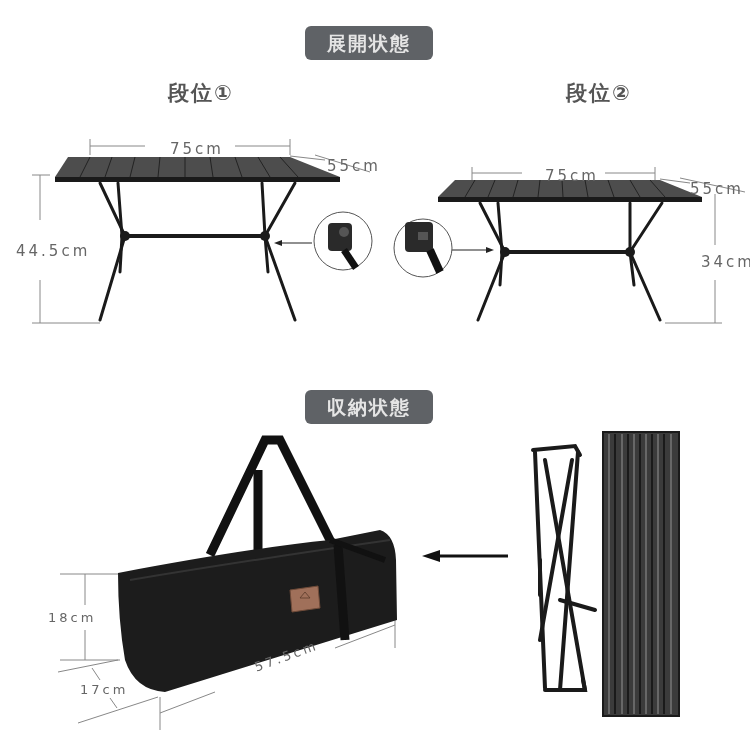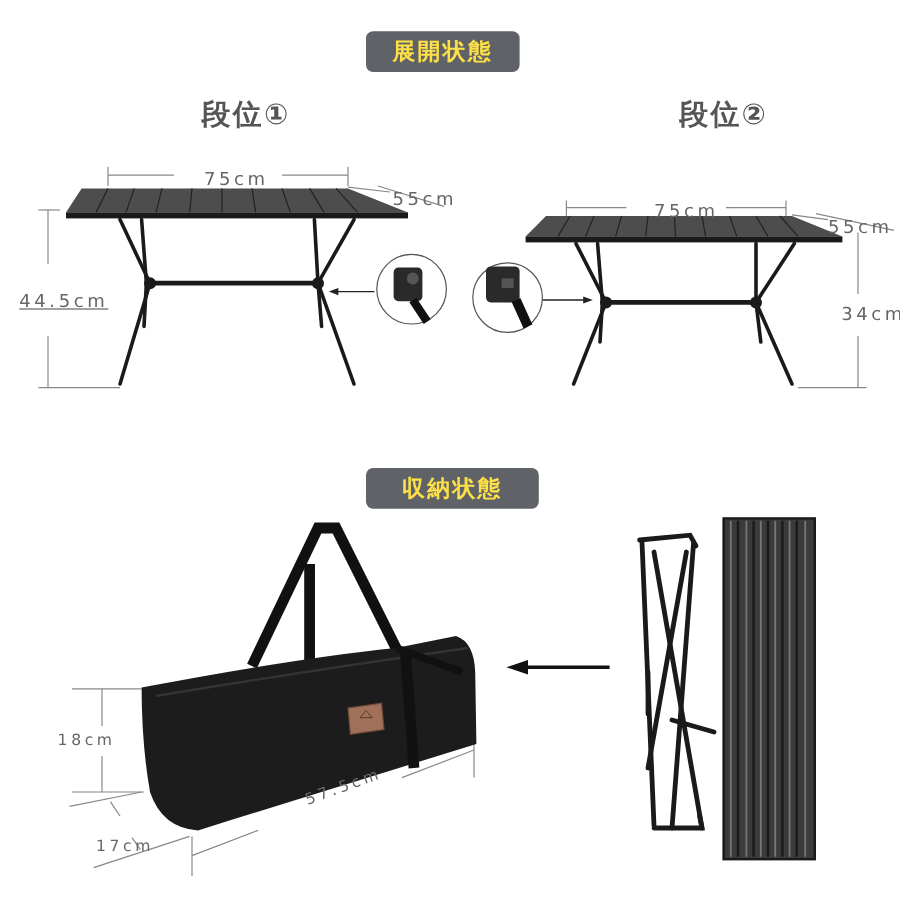--- a/index.html
+++ b/index.html
@@ -1,23 +1,23 @@
 <!DOCTYPE html>
 <html><head>
 <meta charset="utf-8">
 <style>
   * { box-sizing: border-box; margin: 0; padding: 0; }
   html, body { width: 750px; height: 750px; background: #ffffff; overflow: hidden; }
   body { position: relative; font-family: "DejaVu Sans", sans-serif; }
   .section-badge {
-    position: absolute; background: #5f6266; color: #fde047; border-radius: 6px;
+    position: absolute; background: #5f6266; color: #e5e5e5; border-radius: 6px;
     font-weight: bold; font-size: 19px; letter-spacing: 2px; text-align: center;
     line-height: 34px; height: 34px;
   }
-  .level-title { position: absolute; color: #555; font-size: 24px; font-weight: bold; letter-spacing: 2px; }
+  .level-title { position: absolute; color: #555; font-size: 21px; font-weight: bold; letter-spacing: 2px; }
   .dim { position: absolute; color: #666; font-size: 15px; letter-spacing: 3px; font-family: "DejaVu Sans", sans-serif; white-space: nowrap; }
   .dim-lg { font-size: 13px; letter-spacing: 3px; }
   svg { position: absolute; overflow: visible; }
 </style>
 </head>
 <body>
 
 <div class="section-badge" style="left:305px; top:26px; width:128px;">展開状態</div>
 
 <div class="level-title" style="left:168px; top:79px;">段位①</div>
@@ -68,21 +68,21 @@
 
   <line x1="312" y1="243" x2="278" y2="243" stroke="#222" stroke-width="1.2"></line>
   <polygon points="274,243 282,240 282,246" fill="#222"></polygon>
   <circle cx="343" cy="241" r="29" fill="#fff" stroke="#555" stroke-width="1"></circle>
   <rect x="328" y="223" width="24" height="28" rx="4" fill="#2a2a2a"></rect>
   <circle cx="344" cy="232" r="5" fill="#555"></circle>
   <line x1="344" y1="250" x2="356" y2="268" stroke="#111" stroke-width="7"></line>
 </svg>
 <div class="dim" style="left:170px; top:140px;">75cm</div>
 <div class="dim" style="left:327px; top:157px;">55cm</div>
-<div class="dim" style="left:16px; top:242px;text-decoration:underline;">44.5cm</div>
+<div class="dim" style="left:16px; top:242px;">44.5cm</div>
 
 <svg width="750" height="750" style="left:0;top:0;">
   <g stroke="#888" stroke-width="1" fill="none">
     <line x1="472" y1="167" x2="472" y2="182"></line>
     <line x1="472" y1="173" x2="522" y2="173"></line>
     <line x1="605" y1="173" x2="655" y2="173"></line>
     <line x1="655" y1="167" x2="655" y2="182"></line>
     <line x1="660" y1="179" x2="690" y2="183"></line>
     <line x1="680" y1="178" x2="745" y2="192"></line>
     <line x1="715" y1="194" x2="715" y2="245"></line>
@@ -119,21 +119,21 @@
   <polygon points="494,250 486,247 486,253" fill="#222"></polygon>
   <circle cx="423" cy="248" r="29" fill="#fff" stroke="#555" stroke-width="1"></circle>
   <rect x="405" y="222" width="28" height="30" rx="4" fill="#2a2a2a"></rect>
   <rect x="418" y="232" width="10" height="8" fill="#555"></rect>
   <line x1="430" y1="250" x2="440" y2="272" stroke="#111" stroke-width="8"></line>
 </svg>
 <div class="dim" style="left:545px; top:167px;">75cm</div>
 <div class="dim" style="left:690px; top:180px;">55cm</div>
 <div class="dim" style="left:690px; top:253px;margin-left:11px;">34cm</div>
 
-<div class="section-badge" style="left:305px; top:390px; width:144px;">収納状態</div>
+<div class="section-badge" style="left:305px; top:390px; width:128px;">収納状態</div>
 
 <svg width="750" height="750" style="left:0;top:0;">
   <g stroke="#888" stroke-width="1" fill="none">
     <line x1="60" y1="574" x2="118" y2="574"></line>
     <line x1="85" y1="574" x2="85" y2="605"></line>
     <line x1="85" y1="630" x2="85" y2="660"></line>
     <line x1="60" y1="660" x2="120" y2="660"></line>
     <line x1="58" y1="672" x2="118" y2="660"></line>
     <line x1="92" y1="668" x2="100" y2="680"></line>
     <line x1="110" y1="698" x2="117" y2="708"></line>
@@ -149,21 +149,21 @@
 
   <path d="M118 573 Q250 548 330 540 L380 530 Q395 535 396 560 L397 620 Q300 650 165 692 Q135 690 125 660 Q118 620 118 573 Z" fill="#1c1c1c"></path>
   <path d="M130 580 Q250 560 390 540" stroke="#333" stroke-width="2" fill="none"></path>
   <path d="M338 545 L345 640" stroke="#111" stroke-width="9" fill="none"></path>
   <path d="M330 540 L385 560" stroke="#111" stroke-width="6" fill="none"></path>
 
   <polygon points="290,590 318,586 320,608 292,612" fill="#a0705a" stroke="#6e4a38" stroke-width="1"></polygon>
   <polygon points="300,598 305,592 310,598" fill="none" stroke="#5a3a2a" stroke-width="0.8"></polygon>
 </svg>
 <div class="dim dim-lg" style="left:48px; top:610px;">18cm</div>
-<div class="dim dim-lg" style="left:80px; top:698px;">17cm</div>
+<div class="dim dim-lg" style="left:80px; top:682px;">17cm</div>
 <div class="dim dim-lg" style="left:255px; top:660px; transform:rotate(-20deg); transform-origin:left center;">57.5cm</div>
 
 <svg width="750" height="750" style="left:0;top:0;">
   <line x1="508" y1="556" x2="438" y2="556" stroke="#111" stroke-width="3"></line>
   <polygon points="422,556 440,550 440,562" fill="#111"></polygon>
 </svg>
 
 <svg width="750" height="750" style="left:0;top:0;">
 
   <g stroke="#1a1a1a" stroke-width="4" fill="none" stroke-linecap="round">

